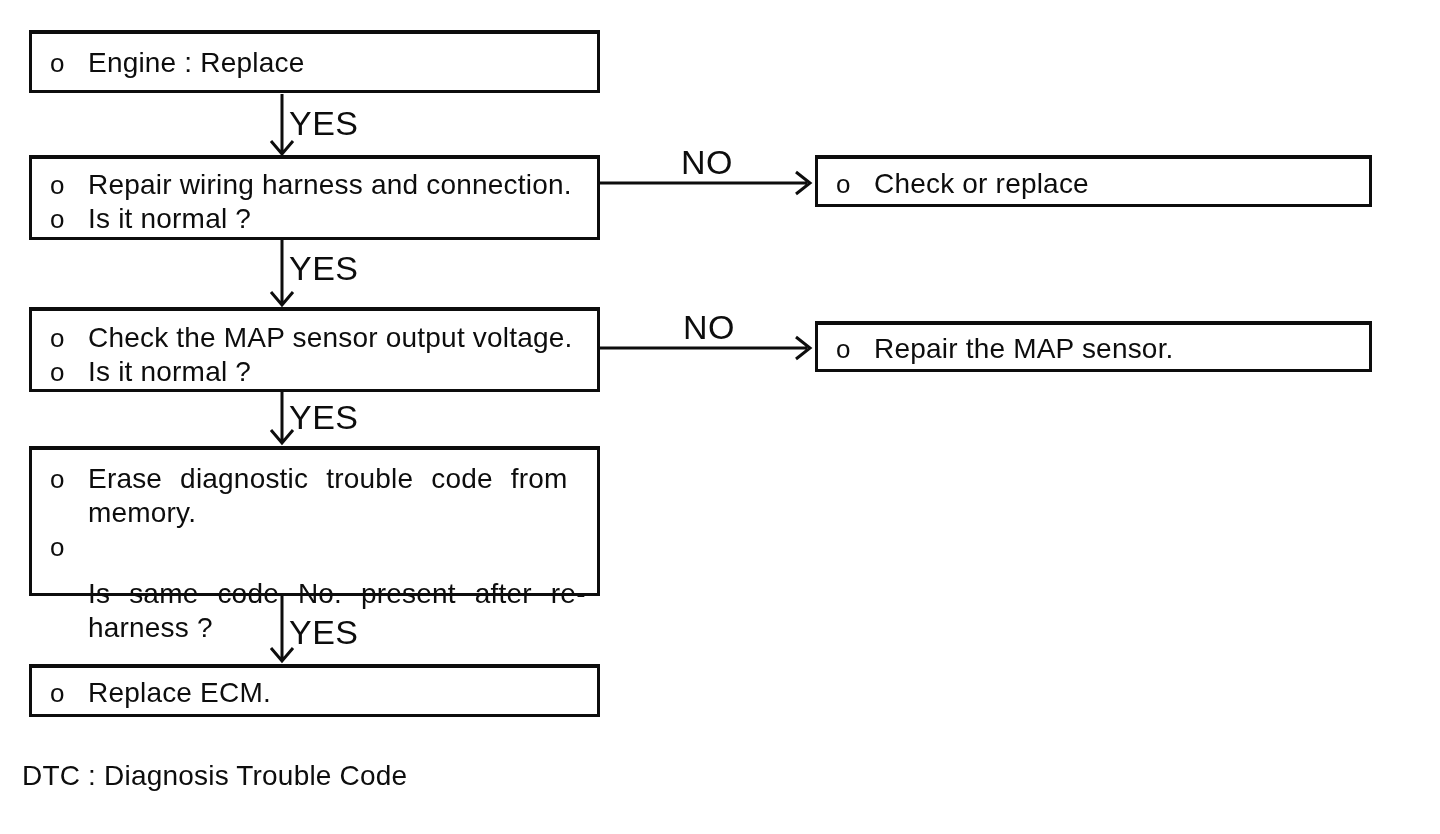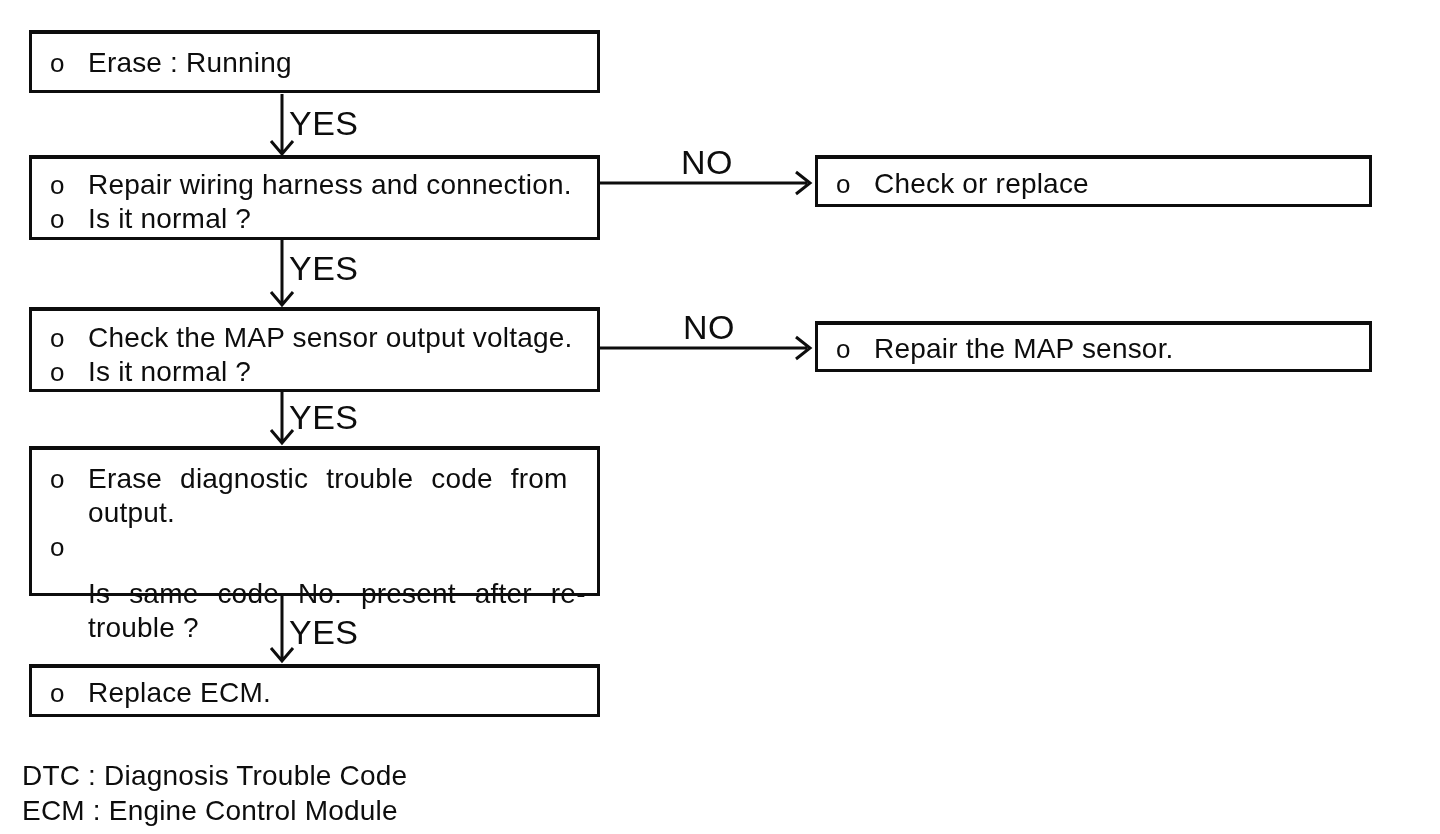--- a/index.html
+++ b/index.html
@@ -56,21 +56,21 @@
   <div class="flowlabel lbl-yes1">YES</div>
   <div class="flowlabel lbl-yes2">YES</div>
   <div class="flowlabel lbl-yes3">YES</div>
   <div class="flowlabel lbl-yes4">YES</div>
   <div class="flowlabel lbl-no1">NO</div>
   <div class="flowlabel lbl-no2">NO</div>
 
   <div class="fbox b-engine">
     <div class="item">
       <span class="bullet">o</span>
-      <span class="tline">Erase : Running</span>
+      <span class="tline">Engine : Replace</span>
     </div>
   </div>
 
   <div class="fbox b-wiring">
     <div class="item">
       <span class="bullet">o</span>
       <span class="tline">Repair wiring harness and connection.</span>
     </div>
     <div class="item">
       <span class="bullet">o</span>
@@ -101,37 +101,36 @@
       <span class="bullet">o</span>
       <span class="tline">Repair the MAP sensor.</span>
     </div>
   </div>
 
   <div class="fbox b-erase">
     <div class="item">
       <span class="bullet">o</span>
       <span>
         <div class="tline stretch1">Erase diagnostic trouble code from</div>
-        <div class="tline">output.</div>
+        <div class="tline">memory.</div>
       </span>
     </div>
     <div class="item">
       <span class="bullet">o</span>
       <span>
         <div class="tline stretch2">Is same code No. present after re-</div>
-        <div class="tline">trouble ?</div>
+        <div class="tline">harness ?</div>
       </span>
     </div>
   </div>
 
   <div class="fbox b-ecm">
     <div class="item">
       <span class="bullet">o</span>
       <span class="tline">Replace ECM.</span>
     </div>
   </div>
 
   <div class="legend">
     <div>DTC : Diagnosis Trouble Code</div>
-    <div>ECM : Engine Control Module</div>
   </div>
 
 </div>
 
 </body></html>

